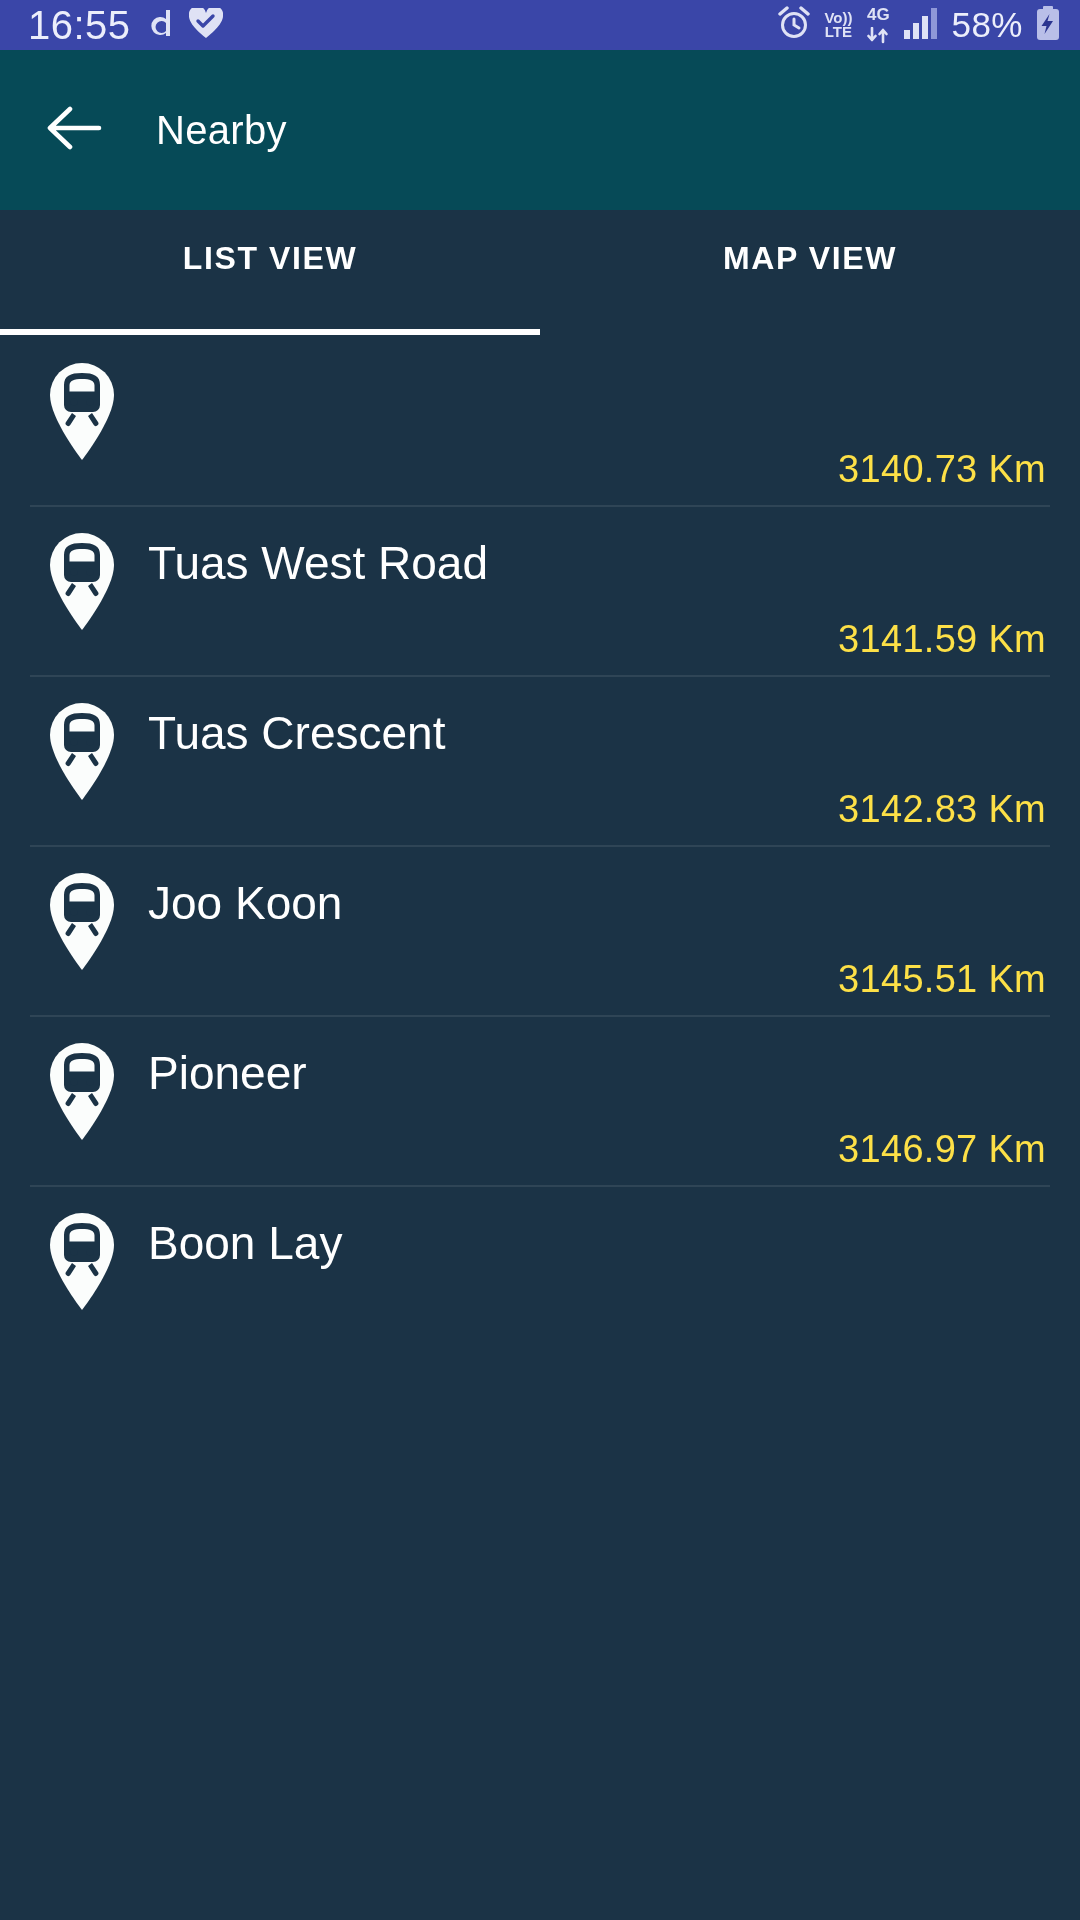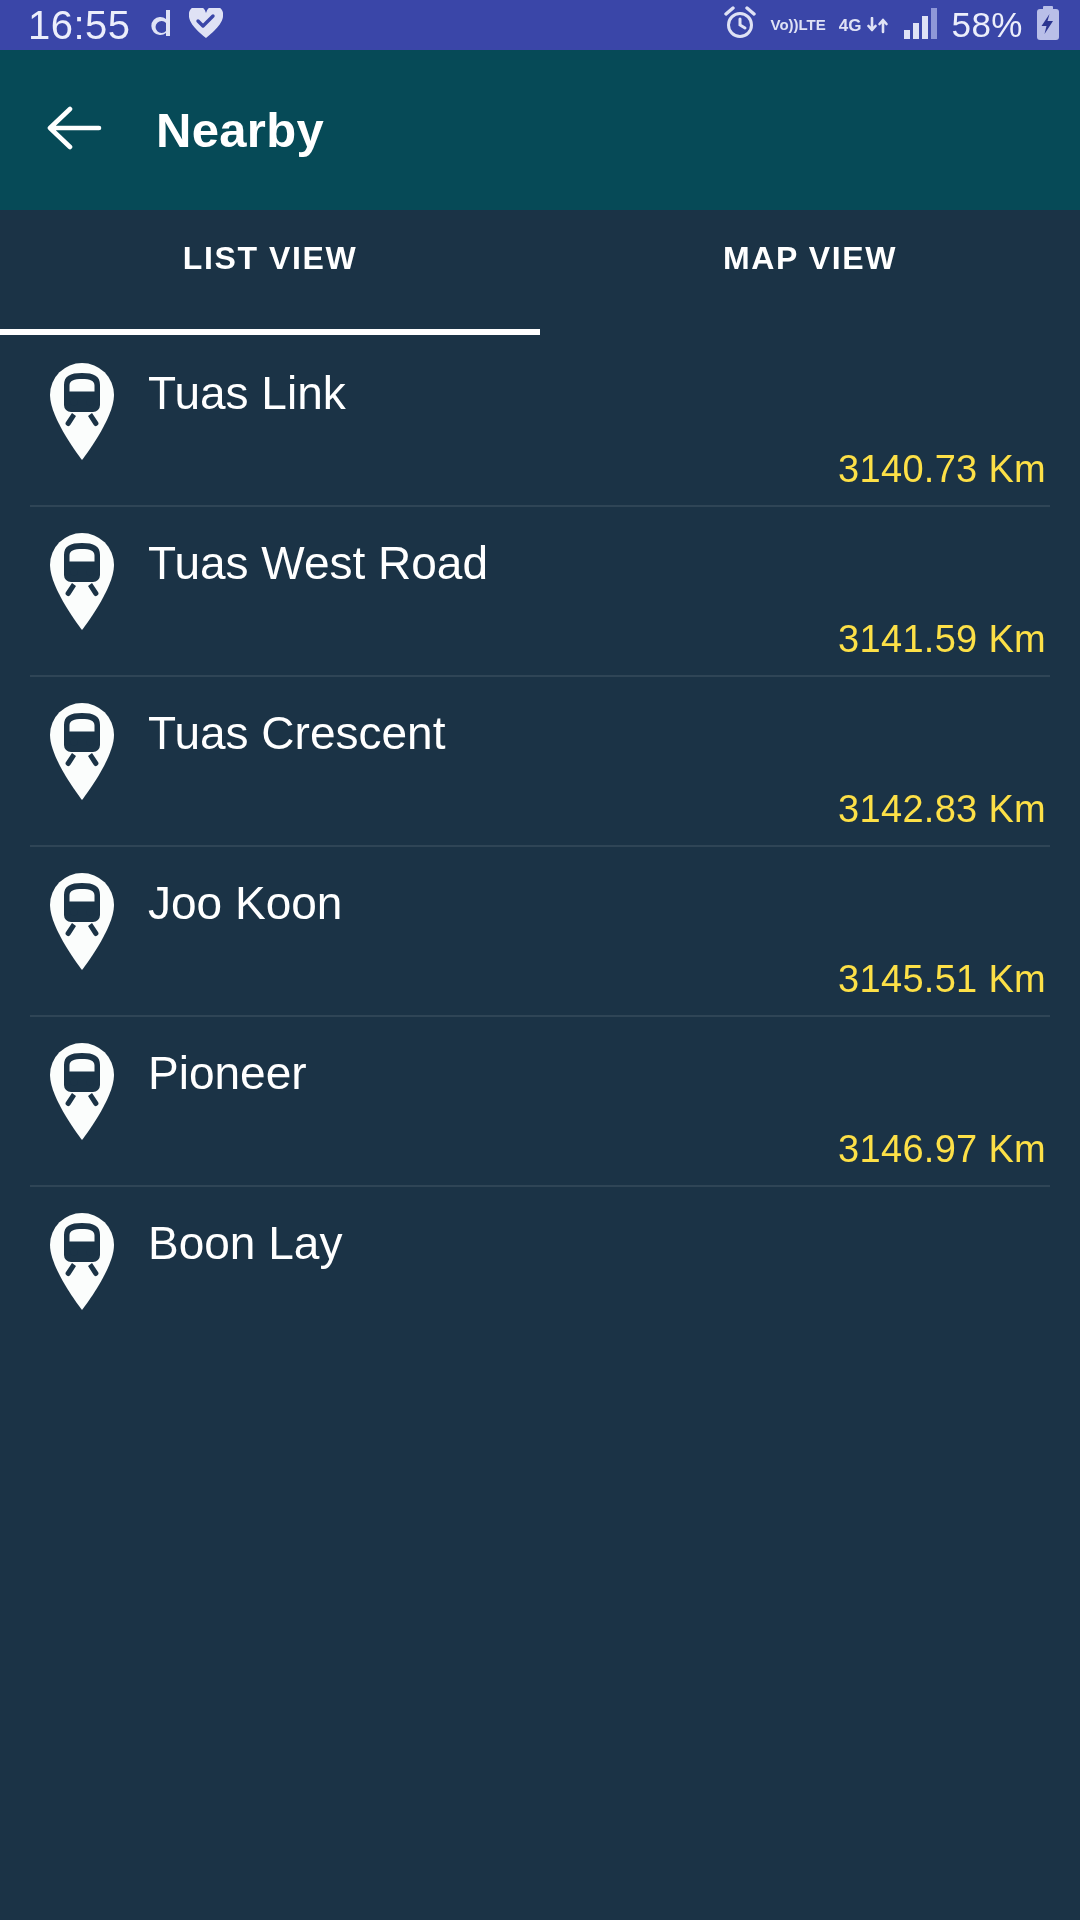--- a/index.html
+++ b/index.html
@@ -18,21 +18,21 @@
     display:flex; align-items:center;
     padding:0 20px 0 28px;
     color:#dfe2f5;
   }
   .sb-left{ display:flex; align-items:center; gap:16px; }
   .sb-time{ font-size:40px; letter-spacing:.5px; color:#eceefb; }
   .sb-right{ margin-left:auto; display:flex; align-items:center; gap:13px; }
   .sb-ico{ display:block; }
   .sb-battery-text{ font-size:35px; color:#eceefb; letter-spacing:.5px; }
   .volte{
-    display:flex; flex-direction:row; align-items:center;
+    display:flex; flex-direction:column; align-items:center;
     line-height:.95; font-size:15px; font-weight:bold; color:#dfe2f5;
   }
   .fourg{
     display:flex; align-items:flex-start; gap:1px;
   }
   .fourg .g{ font-size:17px; font-weight:bold; line-height:1; }
 
   
   .appbar{
     height:160px;
@@ -40,22 +40,22 @@
     display:flex; align-items:center;
     padding-left:42px;
   }
   .back-btn{
     width:64px; height:64px;
     display:flex; align-items:center; justify-content:center;
     cursor:pointer;
   }
   .appbar-title{
     margin-left:50px;
-    font-size:49px;
-    font-weight:bold;
+    font-size:40px;
+    font-weight:normal;
     color:#ffffff;
     letter-spacing:.3px;
   }
 
   
   .tabbar{
     height:125px;
     background:#1b3346;
     display:flex;
     position:relative;
@@ -220,21 +220,20 @@
     <path d="M40 103 C40 103 8 62 8 38 A32 32 0 0 1 72 38 C72 62 40 103 40 103 Z" fill="#fbfdfc"></path>
     <g fill="#1b3346">
       <path d="M40 16 C28 16 22 19 22 28 v20 a7 7 0 0 0 7 7 h22 a7 7 0 0 0 7 -7 V28 C58 19 52 16 40 16 Z
                M27.5 28.5 C27.5 23.5 32 22 40 22 C48 22 52.5 23.5 52.5 28.5 v6 h-25 z"></path>
       <circle cx="32" cy="45" r="3.6"></circle>
       <circle cx="48" cy="45" r="3.6"></circle>
       <path d="M30 56 l-6 9 a2.6 2.6 0 0 0 4.4 2.8 L34 59 z"></path>
       <path d="M50 56 l6 9 a2.6 2.6 0 0 1 -4.4 2.8 L46 59 z"></path>
     </g>
   </svg>
-        <div class="row-name">Tuas Link</div>
       </div>
       <div class="row-dist">3140.73 Km</div>
     </div>
     <div class="row">
       <div class="row-top">
         <svg class="pin" viewBox="0 0 80 104">
     <path d="M40 103 C40 103 8 62 8 38 A32 32 0 0 1 72 38 C72 62 40 103 40 103 Z" fill="#fbfdfc"></path>
     <g fill="#1b3346">
       <path d="M40 16 C28 16 22 19 22 28 v20 a7 7 0 0 0 7 7 h22 a7 7 0 0 0 7 -7 V28 C58 19 52 16 40 16 Z
                M27.5 28.5 C27.5 23.5 32 22 40 22 C48 22 52.5 23.5 52.5 28.5 v6 h-25 z"></path>

